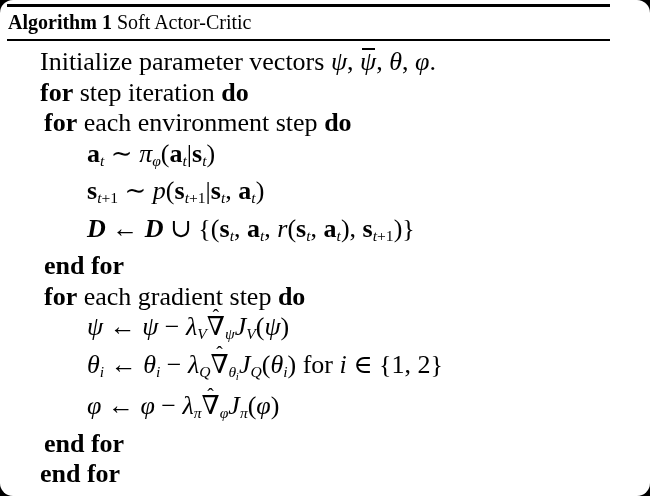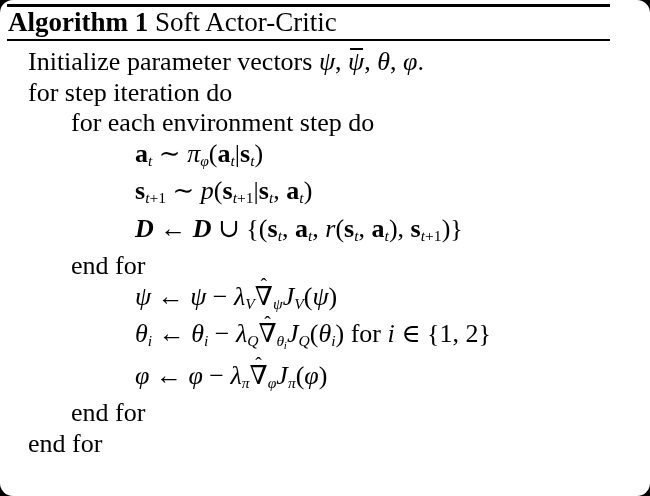--- a/index.html
+++ b/index.html
@@ -8,31 +8,31 @@
     font-family:"Liberation Serif","DejaVu Serif","DejaVu Sans",serif;
   }
   .page{
     position:relative;width:650px;height:496px;box-sizing:border-box;
     background:#fff;border-radius:13px;overflow:hidden;color:#000;
   }
   .rule{background:#000;margin-left:7px;margin-right:40px;}
   .rule-top{height:3px;margin-top:4px;}
   .rule-mid{height:2px;margin-top:2px;}
   .title{
-    font-size:27px;line-height:30px;padding-left:8px;margin-top:0;
+    font-size:20px;line-height:30px;padding-left:8px;margin-top:0;
     white-space:nowrap;
   }
   .title-bold{font-weight:bold;}
   .algo-body{margin-top:6px;font-size:26px;line-height:30.6px;}
   .algo-line{white-space:nowrap;}
-  .ind-1{padding-left:28px;}
-  .ind-2{padding-left:71px;}
-  .ind-3{padding-left:87px;margin-left:48px;}
+  .ind-1{padding-left:40px;}
+  .ind-2{padding-left:44px;}
+  .ind-3{padding-left:87px;}
   .tok-rm{font-style:normal;}
-  .tok-kw{font-weight:normal;margin-top:44px;}
+  .tok-kw{font-weight:bold;margin-top:44px;}
   .tok-it{font-style:italic;}
   .tok-bf{font-weight:bold;}
   .tok-cal{font-style:italic;font-weight:bold;}
   .tok-sub{font-size:0.60em;font-style:italic;vertical-align:-0.25em;}
   .tok-subr{font-size:0.60em;font-style:normal;vertical-align:-0.25em;}
   .tok-sub2{font-size:0.42em;font-style:italic;vertical-align:-0.62em;margin-left:-0.04em;}
   .tok-bar{font-style:italic;position:relative;display:inline-block;}
   .tok-bar::before{
     content:"";position:absolute;top:0.03em;left:12%;right:10%;
     border-top:0.085em solid #000;
@@ -51,20 +51,21 @@
   <div class="title"><span class="title-bold">Algorithm 1</span><span> Soft Actor-Critic</span></div>
   <div class="rule rule-mid"></div>
   <div class="algo-body">
       <div class="algo-line ind-1"><span class="tok-rm">Initialize parameter vectors </span><span class="tok-it">ψ</span><span class="tok-rm">, </span><span class="tok-bar">ψ</span><span class="tok-rm">, </span><span class="tok-it">θ</span><span class="tok-rm">, </span><span class="tok-it">φ</span><span class="tok-rm">.</span></div>
       <div class="algo-line ind-1"><span class="tok-kw">for</span><span class="tok-rm"> step iteration </span><span class="tok-kw">do</span></div>
       <div class="algo-line ind-2"><span class="tok-kw">for</span><span class="tok-rm"> each environment step </span><span class="tok-kw">do</span></div>
       <div class="algo-line ind-3"><span class="tok-bf">a</span><span class="tok-sub">t</span><span class="tok-rm"> ∼ </span><span class="tok-it">π</span><span class="tok-sub">φ</span><span class="tok-rm">(</span><span class="tok-bf">a</span><span class="tok-sub">t</span><span class="tok-rm">|</span><span class="tok-bf">s</span><span class="tok-sub">t</span><span class="tok-rm">)</span></div>
       <div class="algo-line ind-3"><span class="tok-bf">s</span><span class="tok-sub">t</span><span class="tok-subr">+1</span><span class="tok-rm"> ∼ </span><span class="tok-it">p</span><span class="tok-rm">(</span><span class="tok-bf">s</span><span class="tok-sub">t</span><span class="tok-subr">+1</span><span class="tok-rm">|</span><span class="tok-bf">s</span><span class="tok-sub">t</span><span class="tok-rm">, </span><span class="tok-bf">a</span><span class="tok-sub">t</span><span class="tok-rm">)</span></div>
       <div class="algo-line ind-3"><span class="tok-cal">D</span><span class="tok-rm"> ← </span><span class="tok-cal">D</span><span class="tok-rm"> ∪ {(</span><span class="tok-bf">s</span><span class="tok-sub">t</span><span class="tok-rm">, </span><span class="tok-bf">a</span><span class="tok-sub">t</span><span class="tok-rm">, </span><span class="tok-it">r</span><span class="tok-rm">(</span><span class="tok-bf">s</span><span class="tok-sub">t</span><span class="tok-rm">, </span><span class="tok-bf">a</span><span class="tok-sub">t</span><span class="tok-rm">), </span><span class="tok-bf">s</span><span class="tok-sub">t</span><span class="tok-subr">+1</span><span class="tok-rm">)}</span></div>
       <div class="algo-line ind-2"><span class="tok-kw">end for</span></div>
+      <div class="algo-line ind-2"><span class="tok-kw">for</span><span class="tok-rm"> each gradient step </span><span class="tok-kw">do</span></div>
       <div class="algo-line ind-3"><span class="tok-it">ψ</span><span class="tok-rm"> ← </span><span class="tok-it">ψ</span><span class="tok-rm"> − </span><span class="tok-it">λ</span><span class="tok-sub">V</span><span class="tok-hat"><span class="hat-mark">ˆ</span>∇</span><span class="tok-sub">ψ</span><span class="tok-it">J</span><span class="tok-sub">V</span><span class="tok-rm">(</span><span class="tok-it">ψ</span><span class="tok-rm">)</span></div>
       <div class="algo-line ind-3"><span class="tok-it">θ</span><span class="tok-sub">i</span><span class="tok-rm"> ← </span><span class="tok-it">θ</span><span class="tok-sub">i</span><span class="tok-rm"> − </span><span class="tok-it">λ</span><span class="tok-sub">Q</span><span class="tok-hat"><span class="hat-mark">ˆ</span>∇</span><span class="tok-sub">θ</span><span class="tok-sub2">i</span><span class="tok-it">J</span><span class="tok-sub">Q</span><span class="tok-rm">(</span><span class="tok-it">θ</span><span class="tok-sub">i</span><span class="tok-rm">) for </span><span class="tok-it">i</span><span class="tok-rm"> ∈ {1, 2}</span></div>
       <div class="algo-line ind-3"><span class="tok-it">φ</span><span class="tok-rm"> ← </span><span class="tok-it">φ</span><span class="tok-rm"> − </span><span class="tok-it">λ</span><span class="tok-sub">π</span><span class="tok-hat"><span class="hat-mark">ˆ</span>∇</span><span class="tok-sub">φ</span><span class="tok-it">J</span><span class="tok-sub">π</span><span class="tok-rm">(</span><span class="tok-it">φ</span><span class="tok-rm">)</span></div>
       <div class="algo-line ind-2"><span class="tok-kw">end for</span></div>
       <div class="algo-line ind-1"><span class="tok-kw">end for</span></div>
     </div>
 
 </div>
 
 </body></html>

